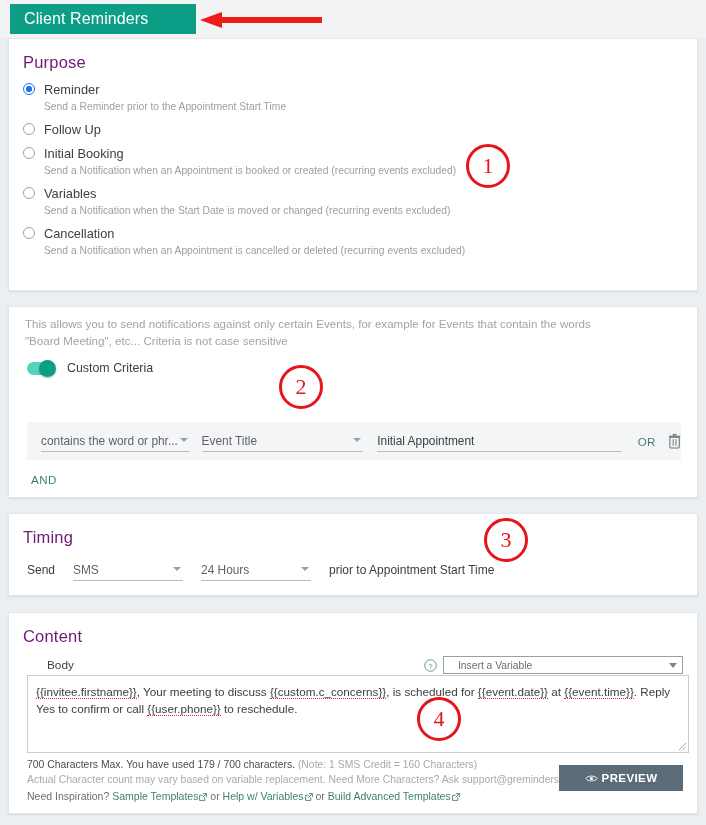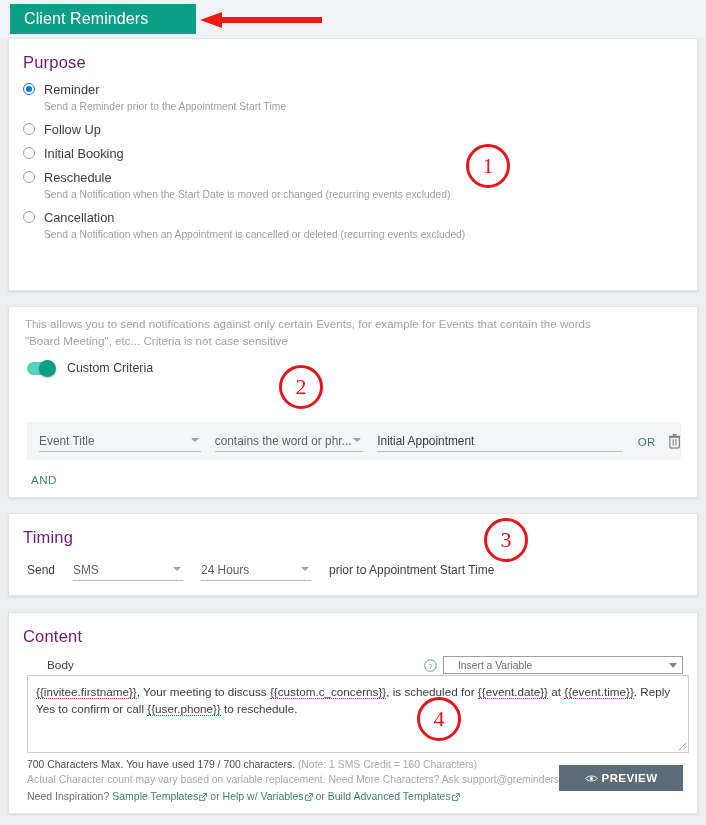--- a/index.html
+++ b/index.html
@@ -227,26 +227,27 @@
           <span class="radio-dot"></span>
           <span class="radio-label">Follow Up</span>
         </div>
       </div>
 
       <div class="radio-row">
         <div class="radio-main">
           <span class="radio-dot"></span>
           <span class="radio-label">Initial Booking</span>
         </div>
+        <div class="radio-desc">Send a Notification when an Appointment is booked or created (recurring events excluded)</div>
       </div>
 
       <div class="radio-row">
         <div class="radio-main">
           <span class="radio-dot"></span>
-          <span class="radio-label">Reschedule</span>
+          <span class="radio-label">Variables</span>
         </div>
         <div class="radio-desc">Send a Notification when the Start Date is moved or changed (recurring events excluded)</div>
       </div>
 
       <div class="radio-row">
         <div class="radio-main">
           <span class="radio-dot"></span>
           <span class="radio-label">Cancellation</span>
         </div>
         <div class="radio-desc">Send a Notification when an Appointment is cancelled or deleted (recurring events excluded)</div>
@@ -257,26 +258,26 @@
 
   <div class="card" id="card-criteria">
     <div class="criteria-desc">This allows you to send notifications against only certain Events, for example for Events that contain the words "Board Meeting", etc... Criteria is not case sensitive</div>
 
     <div class="toggle-row">
       <span class="toggle"></span>
       <span class="toggle-label">Custom Criteria</span>
     </div>
 
     <div class="criteria-row">
+      <div class="ul-select" id="crit-op">
+        <span>contains the word or phr...</span>
+        <span class="caret"></span>
+      </div>
       <div class="ul-select" id="crit-field">
         <span>Event Title</span>
-        <span class="caret"></span>
-      </div>
-      <div class="ul-select" id="crit-op">
-        <span>contains the word or phr...</span>
         <span class="caret"></span>
       </div>
       <div class="ul-select" id="crit-val">
         <span>Initial Appointment</span>
       </div>
       <span class="or-label">OR</span>
       <svg class="trash" viewBox="0 0 14 16">
         <path d="M2 4h10v10.5a1 1 0 0 1-1 1H3a1 1 0 0 1-1-1V4z" fill="none" stroke="#6b7278" stroke-width="1.1"></path>
         <rect x="1" y="2.4" width="12" height="1.2" fill="#6b7278"></rect>
         <rect x="5" y="0.6" width="4" height="1.6" fill="#6b7278"></rect>

